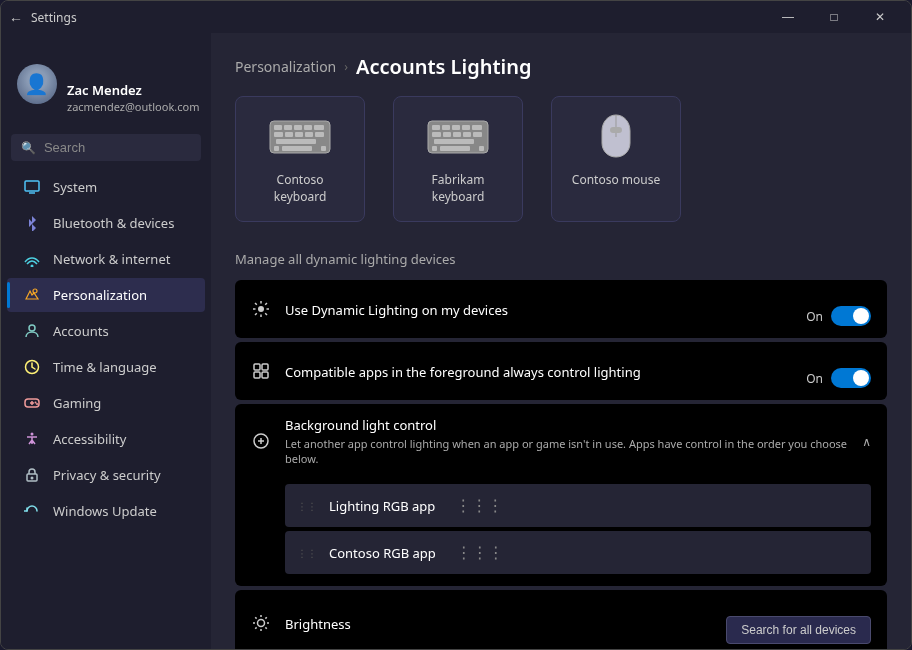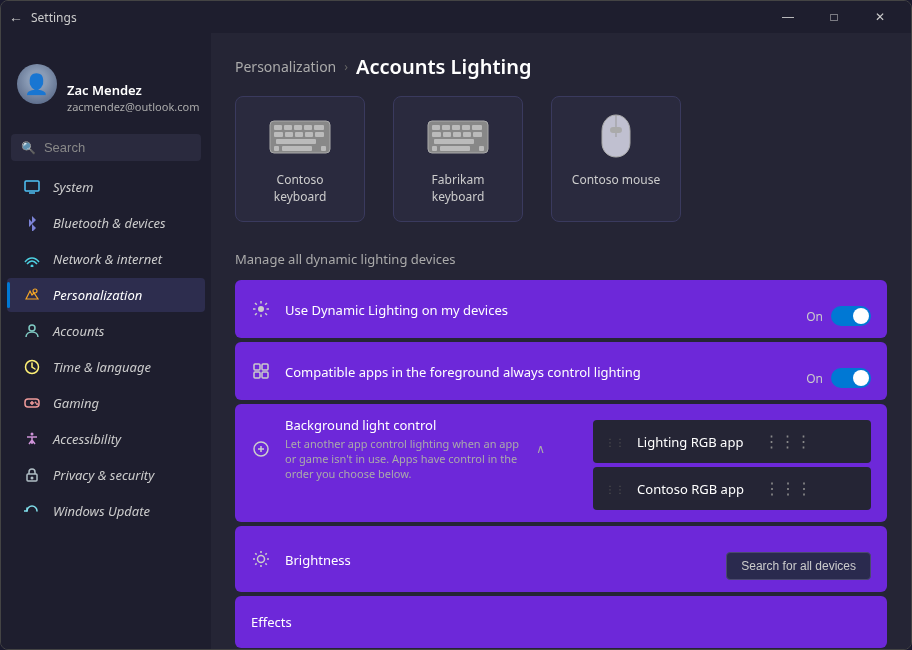--- a/index.html
+++ b/index.html
@@ -142,21 +142,20 @@
       display: flex;
       align-items: center;
       gap: 12px;
       padding: 8px 16px;
       cursor: pointer;
       border-radius: 4px;
       margin: 1px 6px;
       font-size: 13px;
       color: #ccc;
       position: relative;
-      font-style: italic;
     }
     .nav-item.active {
       background: #2d2d4e;
       color: #fff;
     }
     .nav-item.active::before {
       content: '';
       position: absolute;
       left: 0;
       top: 4px;
@@ -245,21 +244,21 @@
     }
 
     .settings-list {
       padding: 0 24px;
       display: flex;
       flex-direction: column;
       gap: 4px;
     }
 
     .settings-item {
-      background: #6d28d9;
+      background: #000000;
       border-radius: 6px;
       display: flex;
       align-items: center;
       padding: 12px 16px;
       gap: 14px;
       min-height: 52px;
     }
     .settings-item-icon {
       width: 20px;
       height: 20px;
@@ -616,21 +615,21 @@
           </span>
           <div class="settings-item-content">
             <span class="settings-item-label">Compatible apps in the foreground always control lighting</span>
           </div>
           <div class="settings-item-control">
             <span class="toggle-label">On</span>
             <div class="toggle"></div>
           </div>
         </div>
 
-        <div class="settings-item" style="flex-direction: row; align-items: flex-start;">
+        <div class="settings-item" style="flex-direction: column; align-items: flex-start;">
           <div class="expanded-header">
             <span class="settings-item-icon">
               <svg width="18" height="18" viewBox="0 0 18 18" fill="none">
                 <circle cx="9" cy="9" r="7" stroke="#ccc" stroke-width="1.5" fill="none"></circle>
                 <path d="M6 9h6M9 6v6" stroke="#ccc" stroke-width="1.5"></path>
               </svg>
             </span>
             <div class="settings-item-content">
               <div class="settings-item-label">Background light control</div>
               <div class="settings-item-desc">Let another app control lighting when an app or game isn't in use. Apps have control in the order you choose below.</div>

